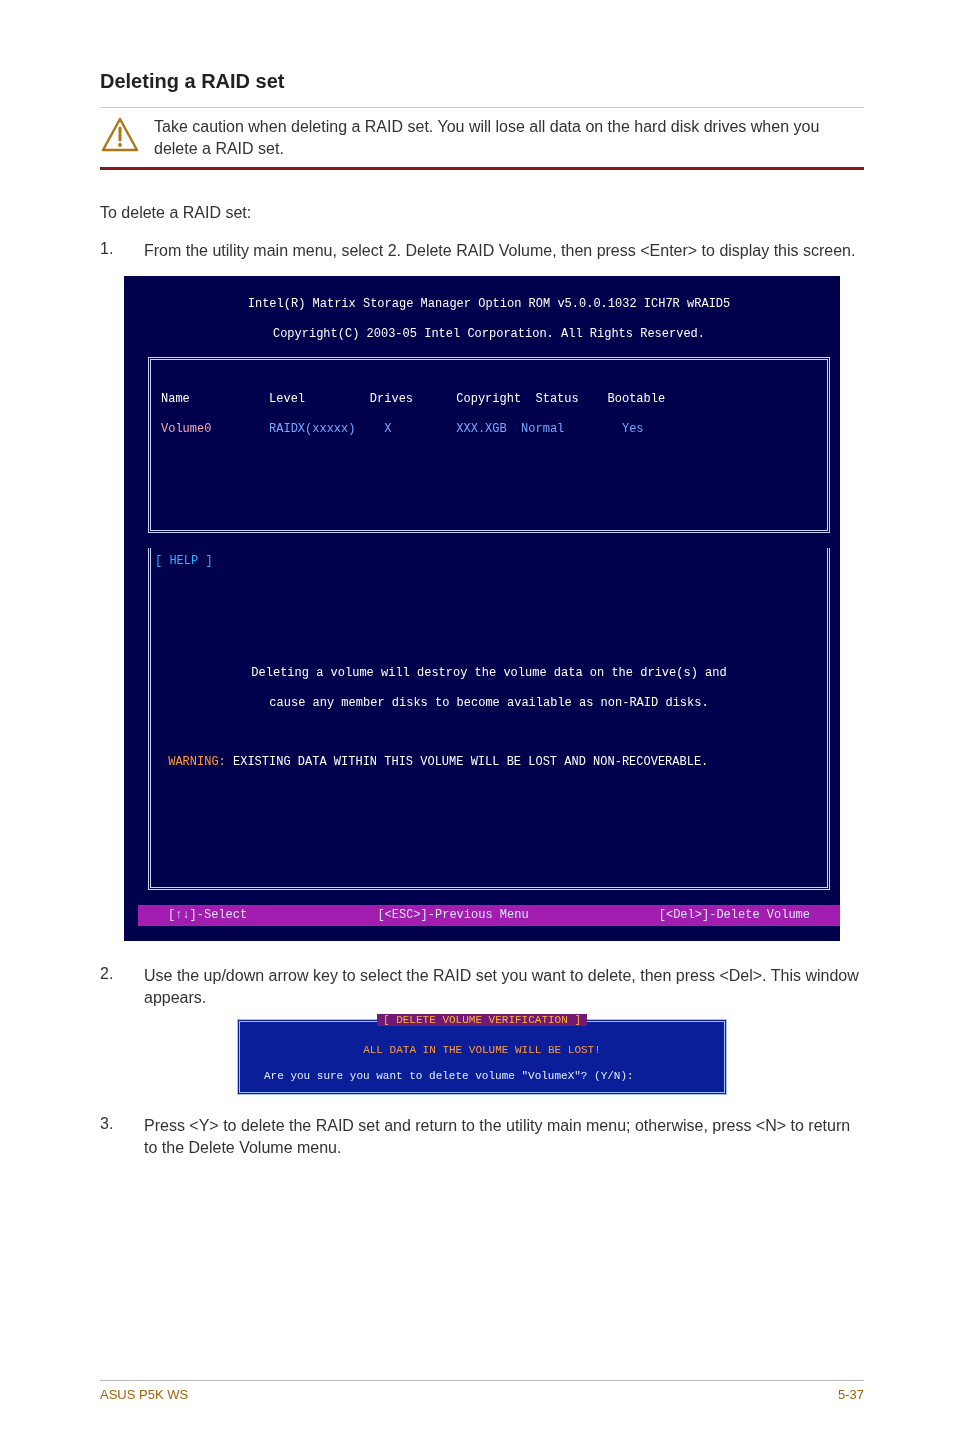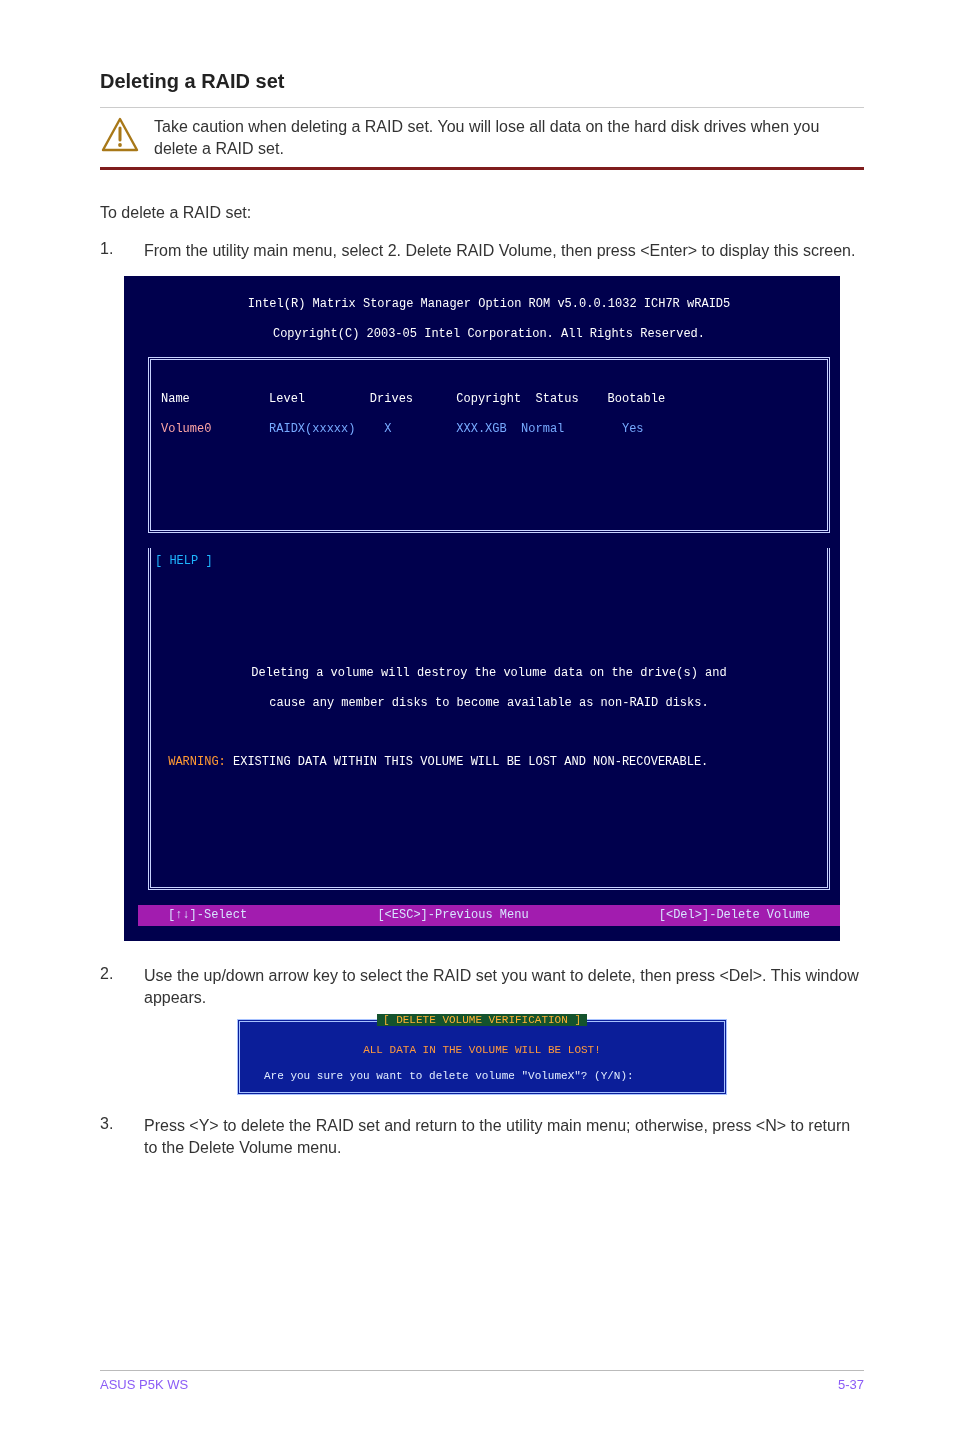--- a/index.html
+++ b/index.html
@@ -100,40 +100,40 @@
     border: 3px double #a7c2ff;
     font-family: "Courier New", monospace;
     font-size: 11px;
     color: #e2edff;
     padding: 4px 8px 10px 8px;
     position: relative;
   }
   .confirm-title-wrap { text-align: center; margin-top: -12px; }
   .confirm-title {
     display: inline-block;
-    background: #14532d;
+    background: #701a75;
     color: #ffb234;
     padding: 0 6px;
   }
   .confirm-warn {
     color: #ff9a3d;
     text-align: center;
     margin: 18px 0 14px 0;
   }
   .confirm-prompt { color: #e2edff; text-align: left; padding: 0 16px; }
 
   .footer {
     position: absolute;
-    bottom: 46px;
+    bottom: 36px;
     left: 100px;
     right: 90px;
     border-top: 1px solid #bbb;
     padding-top: 6px;
     font-size: 13px;
-    color: #8b5cf6;
+    color: #a16207;
     display: flex;
     justify-content: space-between;
   }
 </style>
 </head>
 <body>
 
 <h2 class="section-title">Deleting a RAID set</h2>
 
 <div class="caution-row">

